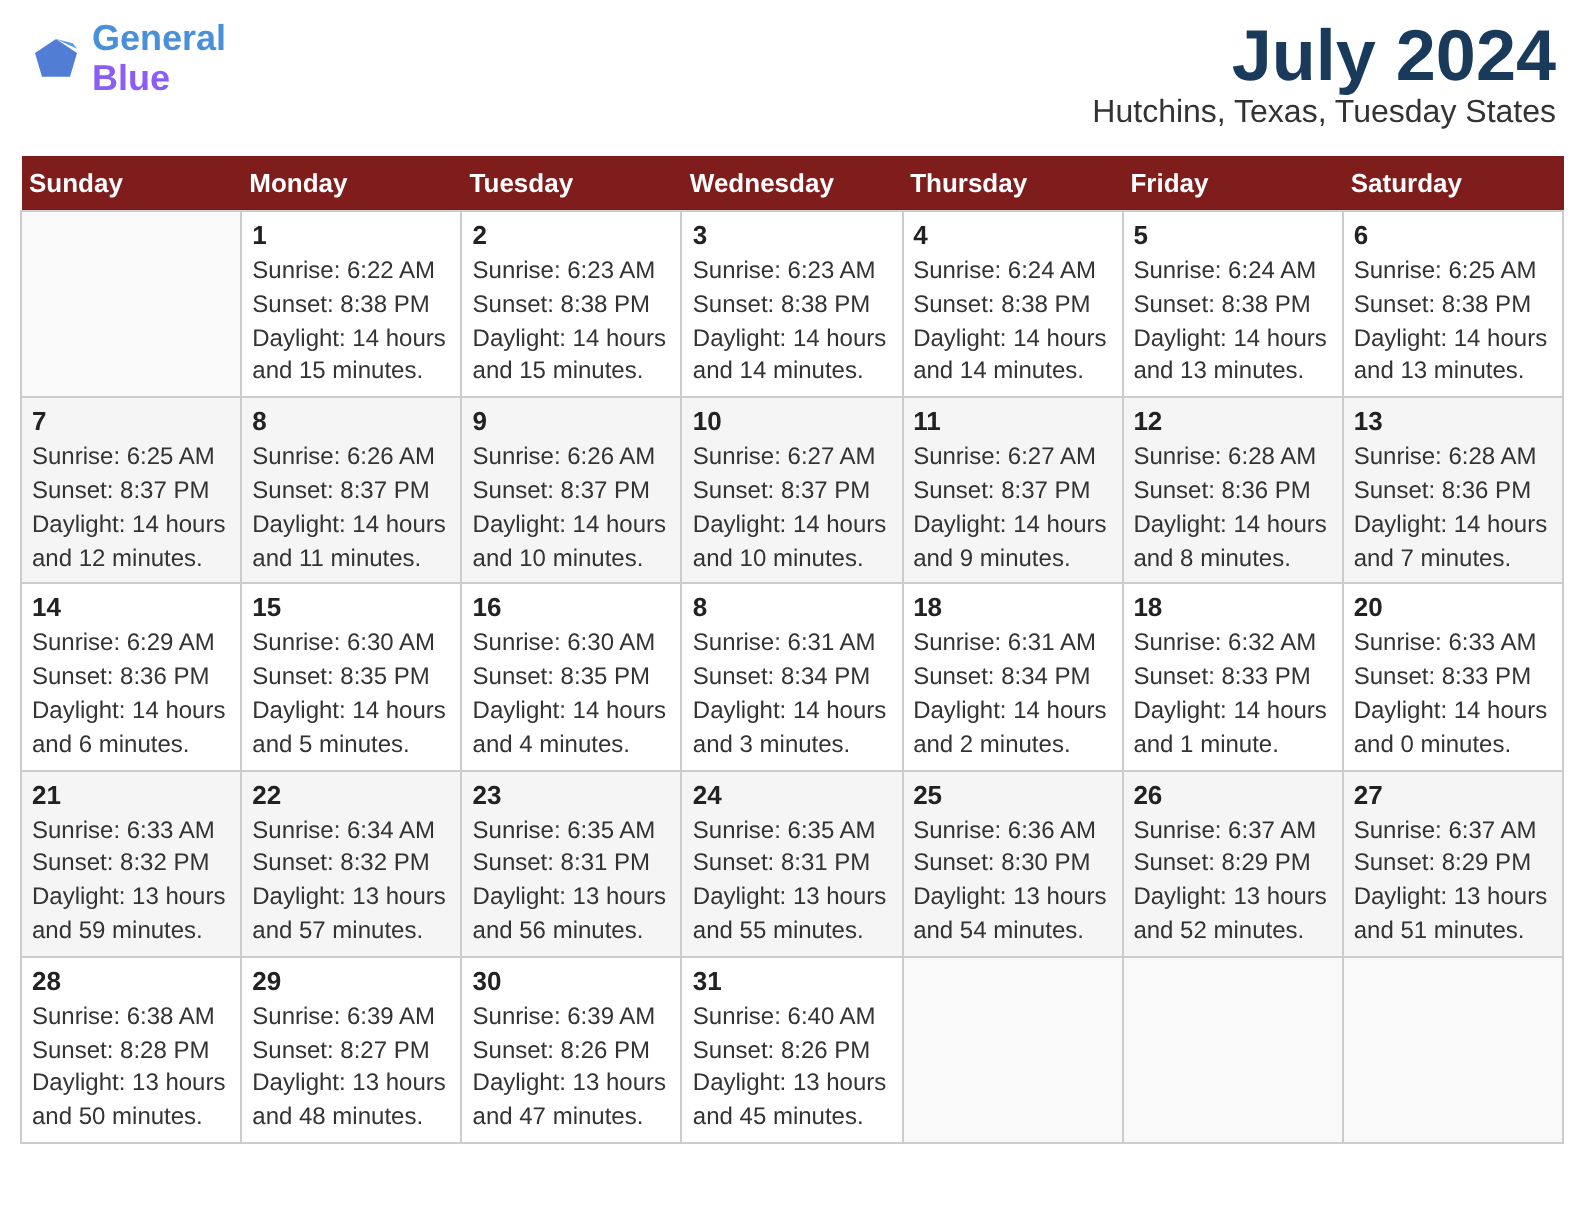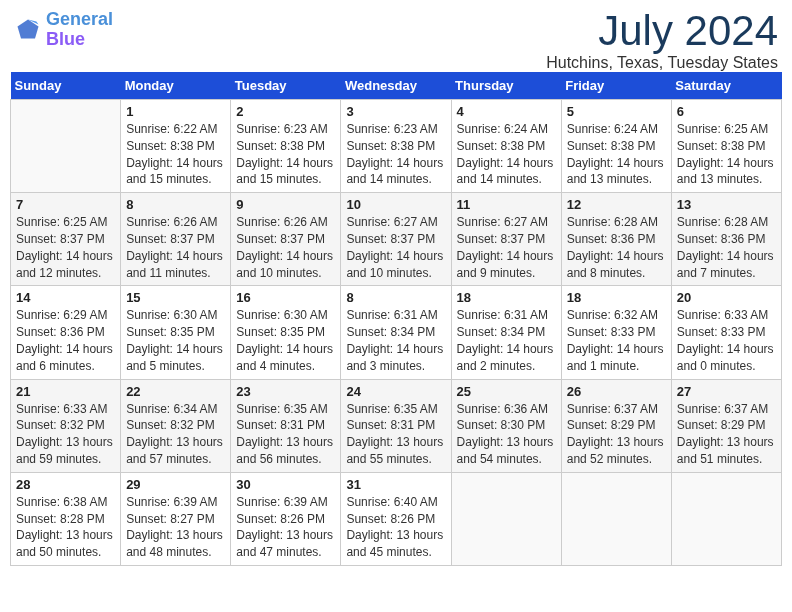--- a/index.html
+++ b/index.html
@@ -7,21 +7,21 @@
       font-family: Arial, sans-serif;
       background: #fff;
       width: 792px;
       min-height: 612px;
       padding: 10px;
     }
     .header {
       display: flex;
       justify-content: space-between;
       align-items: flex-start;
-      margin-bottom: 0;
+      margin-bottom: 12px;
       padding: 0 4px;
     }
     .logo {
       display: flex;
       align-items: center;
       gap: 4px;
     }
     .logo-text {
       font-size: 18px;
       font-weight: bold;
@@ -32,37 +32,37 @@
       color: #4a90d9;
     }
     .logo-icon {
       width: 28px;
       height: 28px;
     }
     .title-block {
       text-align: right;
     }
     .month-year {
-      font-size: 42px;
-      font-weight: normal;
+      font-size: 36px;
+      font-weight: bold;
       color: #1a3a5c;
       line-height: 1;
     }
     .location {
       font-size: 16px;
       color: #333;
       margin-top: 2px;
     }
     table {
       width: 100%;
       border-collapse: collapse;
       font-size: 11px;
     }
     th {
-      background-color: #1d4ed8;
+      background-color: #7f1d1d;
       color: #fff;
       padding: 6px 4px;
       text-align: left;
       font-size: 13px;
       font-weight: bold;
     }
     td {
       border: 1px solid #ccc;
       padding: 4px 5px;
       vertical-align: top;

